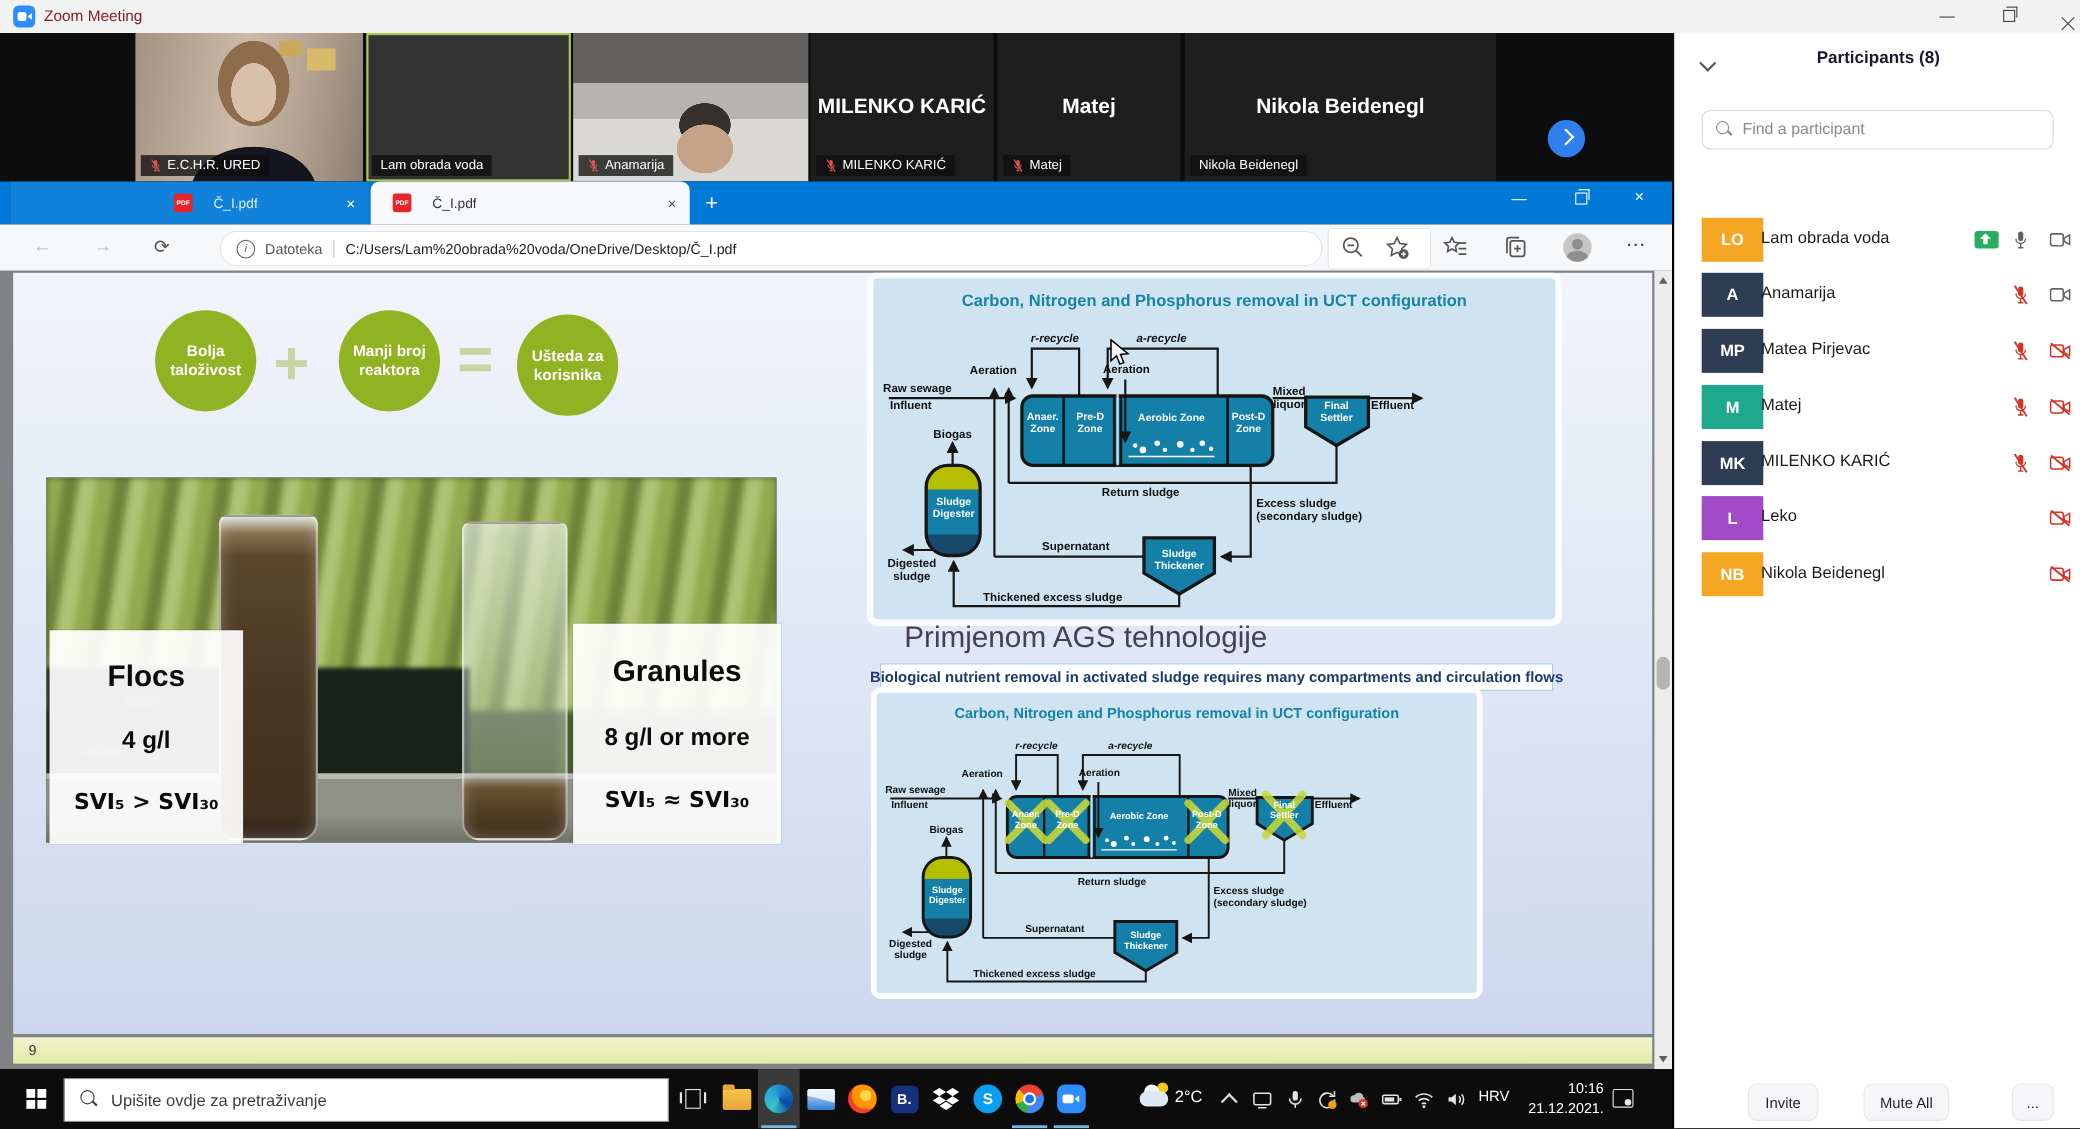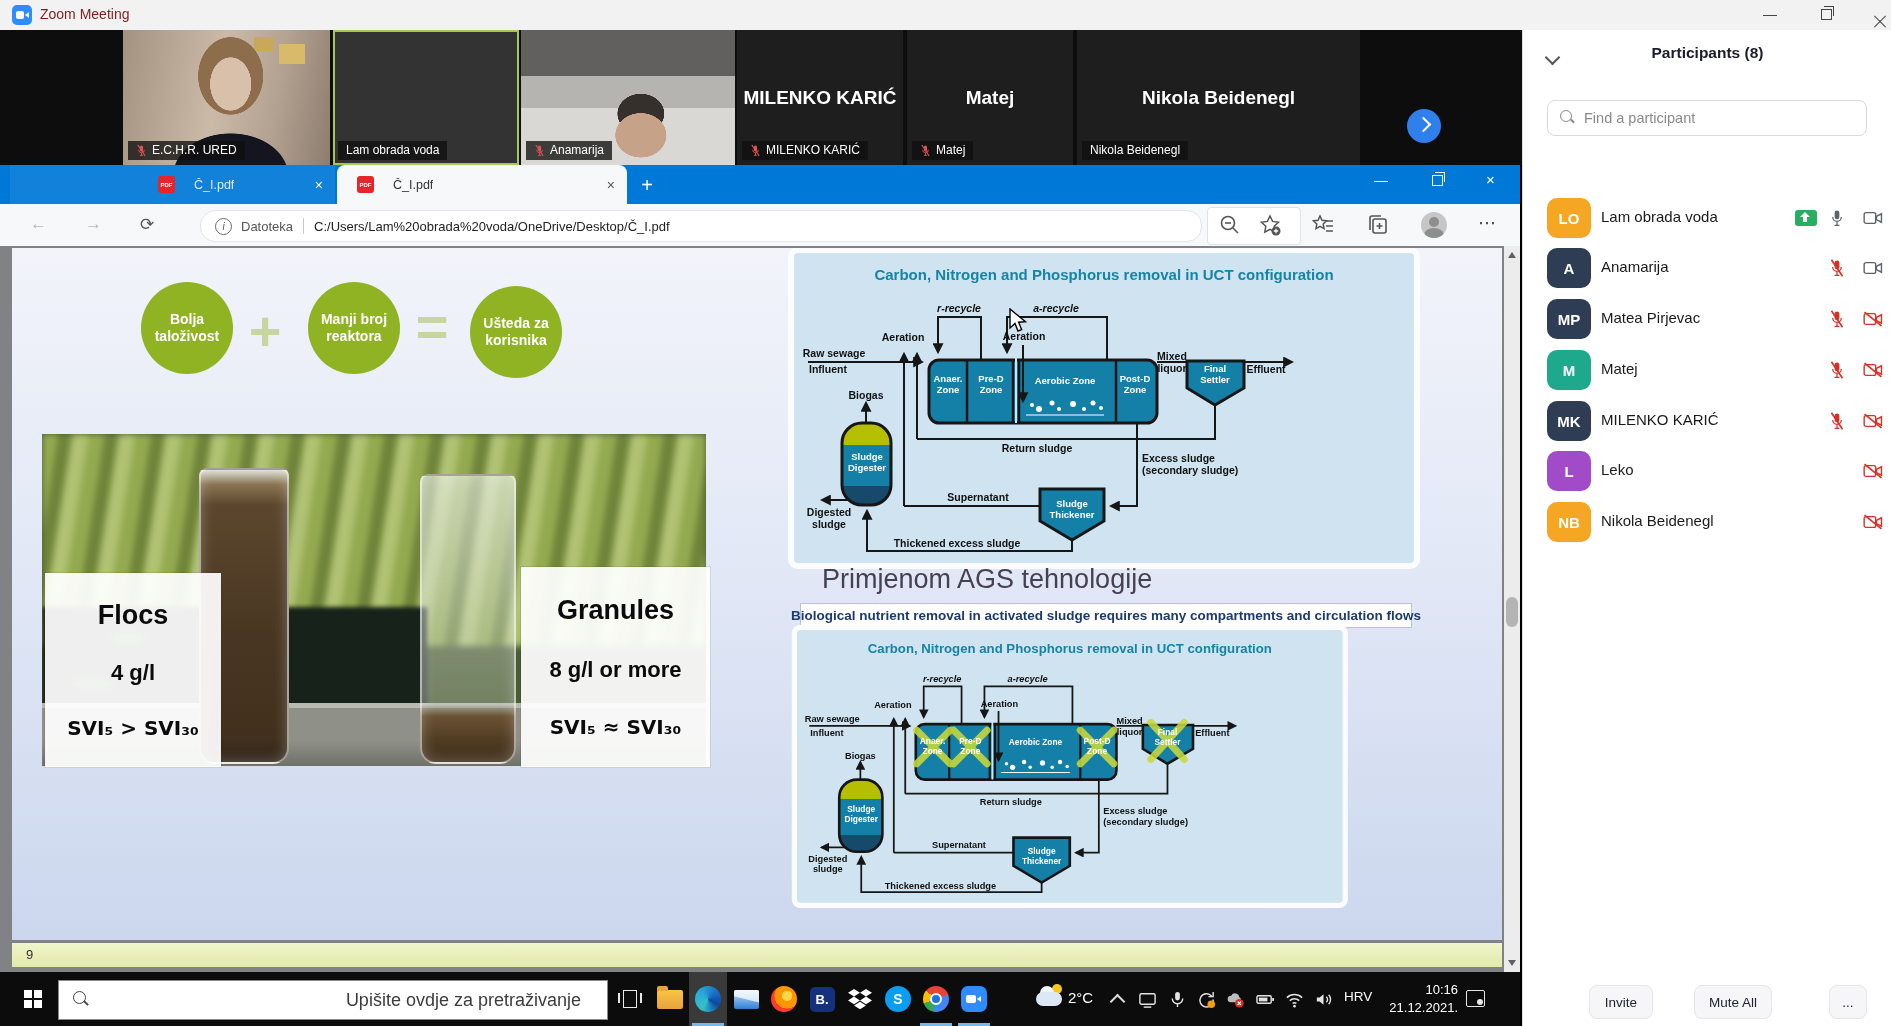--- a/index.html
+++ b/index.html
@@ -143,42 +143,42 @@
   .panel{position:absolute;left:1522px;top:30px;width:369px;height:996px;background:#fff;border-left:1px solid #ddd;}
   .phead{position:absolute;left:0;top:14px;width:100%;text-align:center;font-size:15.5px;font-weight:700;color:#1b1b2d;}
   .pchev{position:absolute;left:24px;top:22px;width:9px;height:9px;border-left:2px solid #555;border-bottom:2px solid #555;transform:rotate(-45deg);}
   .psearch{position:absolute;left:24px;top:70px;width:318px;height:34px;border:1px solid #d9d9d9;border-radius:8px;background:#fff;}
   .psearch input{position:absolute;left:34px;top:0;width:270px;height:32px;border:none;outline:none;font-size:14.5px;
                  font-family:"Liberation Sans",sans-serif;color:#333;background:transparent;}
   .psearch input::placeholder{color:#8a8a8a;}
   .mag{position:absolute;left:12px;top:9px;width:10px;height:10px;border:1.6px solid #8a8a8a;border-radius:50%;}
   .mag::after{content:"";position:absolute;left:9px;top:9px;width:5px;height:1.6px;background:#8a8a8a;transform:rotate(45deg);}
   .prow{position:absolute;left:0;width:369px;height:44px;}
-  .pav{position:absolute;left:24px;top:2px;width:44px;height:40px;border-radius:10px;color:#fff;font-weight:700;font-size:15px;
+  .pav{position:absolute;left:24px;top:2px;width:56px;height:40px;border-radius:0;color:#fff;font-weight:700;font-size:15px;
        display:flex;align-items:center;justify-content:center;}
   .pav-logo{background:#fff;border:1px solid #e6e6e6;}
   .pname{position:absolute;left:78px;top:12px;font-size:15px;color:#1a1a1a;white-space:nowrap;}
   .pic{position:absolute;top:13px;width:20px;height:18px;}
   .rec-ind{position:absolute;left:278px;top:15px;width:14px;height:14px;border:1.6px solid #999;border-radius:50%;}
   .rec-ind::after{content:"";position:absolute;left:3px;top:3px;width:5px;height:5px;border-radius:50%;background:#e02b2b;}
   .shareic{position:absolute;left:272px;top:14px;width:22px;height:16px;background:#27ae60;border-radius:3px;}
   .shareic::before{content:"";position:absolute;left:7.5px;top:6px;width:4px;height:6px;background:#fff;}
   .shareic::after{content:"";position:absolute;left:4.5px;top:2px;border-left:5px solid transparent;border-right:5px solid transparent;border-bottom:5px solid #fff;}
   .pfoot-btn{position:absolute;top:955px;height:32px;background:#f6f6f8;border:1px solid #e6e6ea;border-radius:8px;
              font-size:13.5px;color:#232333;display:flex;align-items:center;justify-content:center;}
 
   
   .taskbar{position:absolute;left:0;top:972px;width:1520px;height:54px;background:#0c0c0c;color:#fff;}
   .startbtn{position:absolute;left:10px;top:0;width:46px;height:54px;}
   .winlogo{position:absolute;left:14px;top:18px;width:18px;height:18px;
      background:linear-gradient(#fff,#fff) 0 0/8px 8px no-repeat,linear-gradient(#fff,#fff) 10px 0/8px 8px no-repeat,
                 linear-gradient(#fff,#fff) 0 10px/8px 8px no-repeat,linear-gradient(#fff,#fff) 10px 10px/8px 8px no-repeat;}
   .tsearch{position:absolute;left:58px;top:8px;width:548px;height:38px;background:#fff;border:1px solid #8a8a8a;}
-  .tsearch input{position:absolute;left:40px;top:0;width:480px;height:36px;border:none;outline:none;font-size:18px;
-                 font-family:"Liberation Sans",sans-serif;background:transparent;color:#333;text-align:right;}
+  .tsearch input{position:absolute;left:40px;top:0;width:480px;height:36px;border:none;outline:none;font-size:15px;
+                 font-family:"Liberation Sans",sans-serif;background:transparent;color:#333;}
   .tsearch input::placeholder{color:#3c3c3c;}
   .tmag{position:absolute;left:14px;top:10px;width:11px;height:11px;border:1.8px solid #444;border-radius:50%;}
   .tmag::after{content:"";position:absolute;left:9px;top:10px;width:6px;height:1.8px;background:#444;transform:rotate(45deg);}
   .tvview{position:absolute;left:612px;top:0;width:40px;height:54px;}
   .tvic{position:absolute;left:11px;top:18px;width:12px;height:16px;border:1.6px solid #e8e8e8;}
   .tvic::before{content:"";position:absolute;left:-6px;top:2px;width:2px;height:10px;background:#e8e8e8;}
   .tvic::after{content:"";position:absolute;right:-6px;top:2px;width:2px;height:10px;background:#e8e8e8;}
   .tapp{position:absolute;top:0;width:38px;height:54px;display:flex;align-items:center;justify-content:center;}
   .tapp.active{background:#3a3a3a;}
   .underl{position:absolute;bottom:0;left:3px;width:32px;height:3px;background:#76b9e8;}

